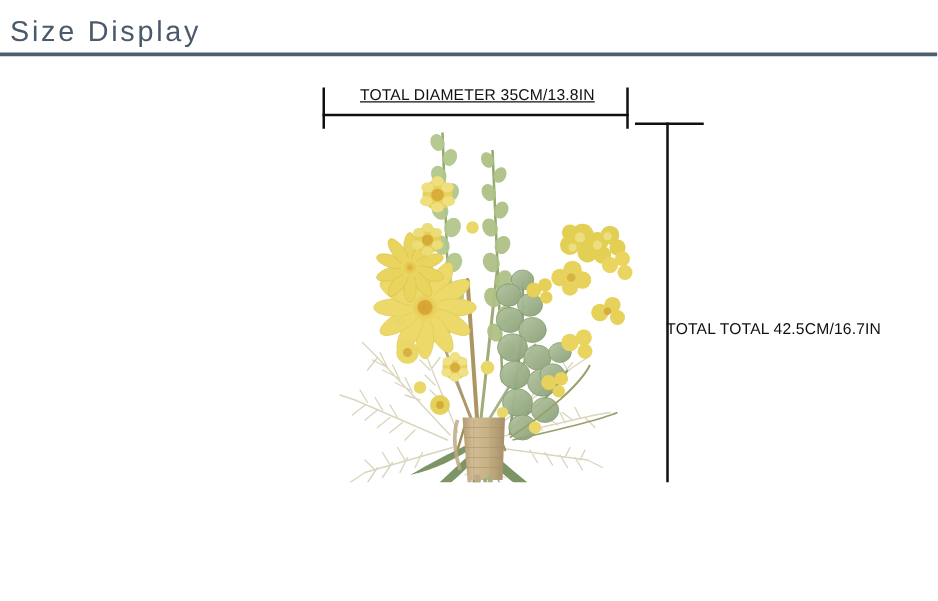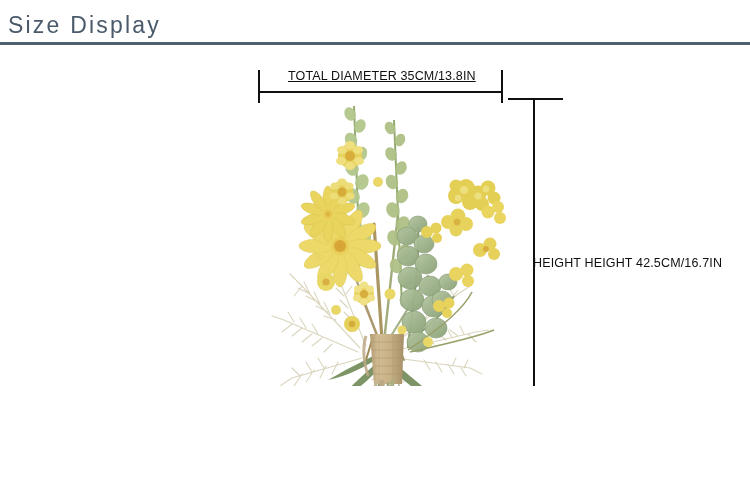--- a/index.html
+++ b/index.html
@@ -387,18 +387,18 @@
         <path d="M152 300 L155 342" stroke="#cbbc9a" stroke-width="3"></path>
       </g>
     </svg>
   </div>
 
   <div class="dim-label" id="diam-label">TOTAL DIAMETER 35CM/13.8IN</div>
   <div class="dim-line" id="diam-bar"></div>
   <div class="dim-line" id="diam-tick-left"></div>
   <div class="dim-line" id="diam-tick-right"></div>
 
-  <div class="dim-label" id="height-label">HEIGHT HEIGHT 42.5CM/16.7IN</div>
+  <div class="dim-label" id="height-label">TOTAL TOTAL 42.5CM/16.7IN</div>
   <div class="dim-line" id="height-bar"></div>
   <div class="dim-line" id="height-cap-top"></div>
   <div class="dim-line" id="height-cap-bot"></div>
 
 </div>
 
 </body></html>

